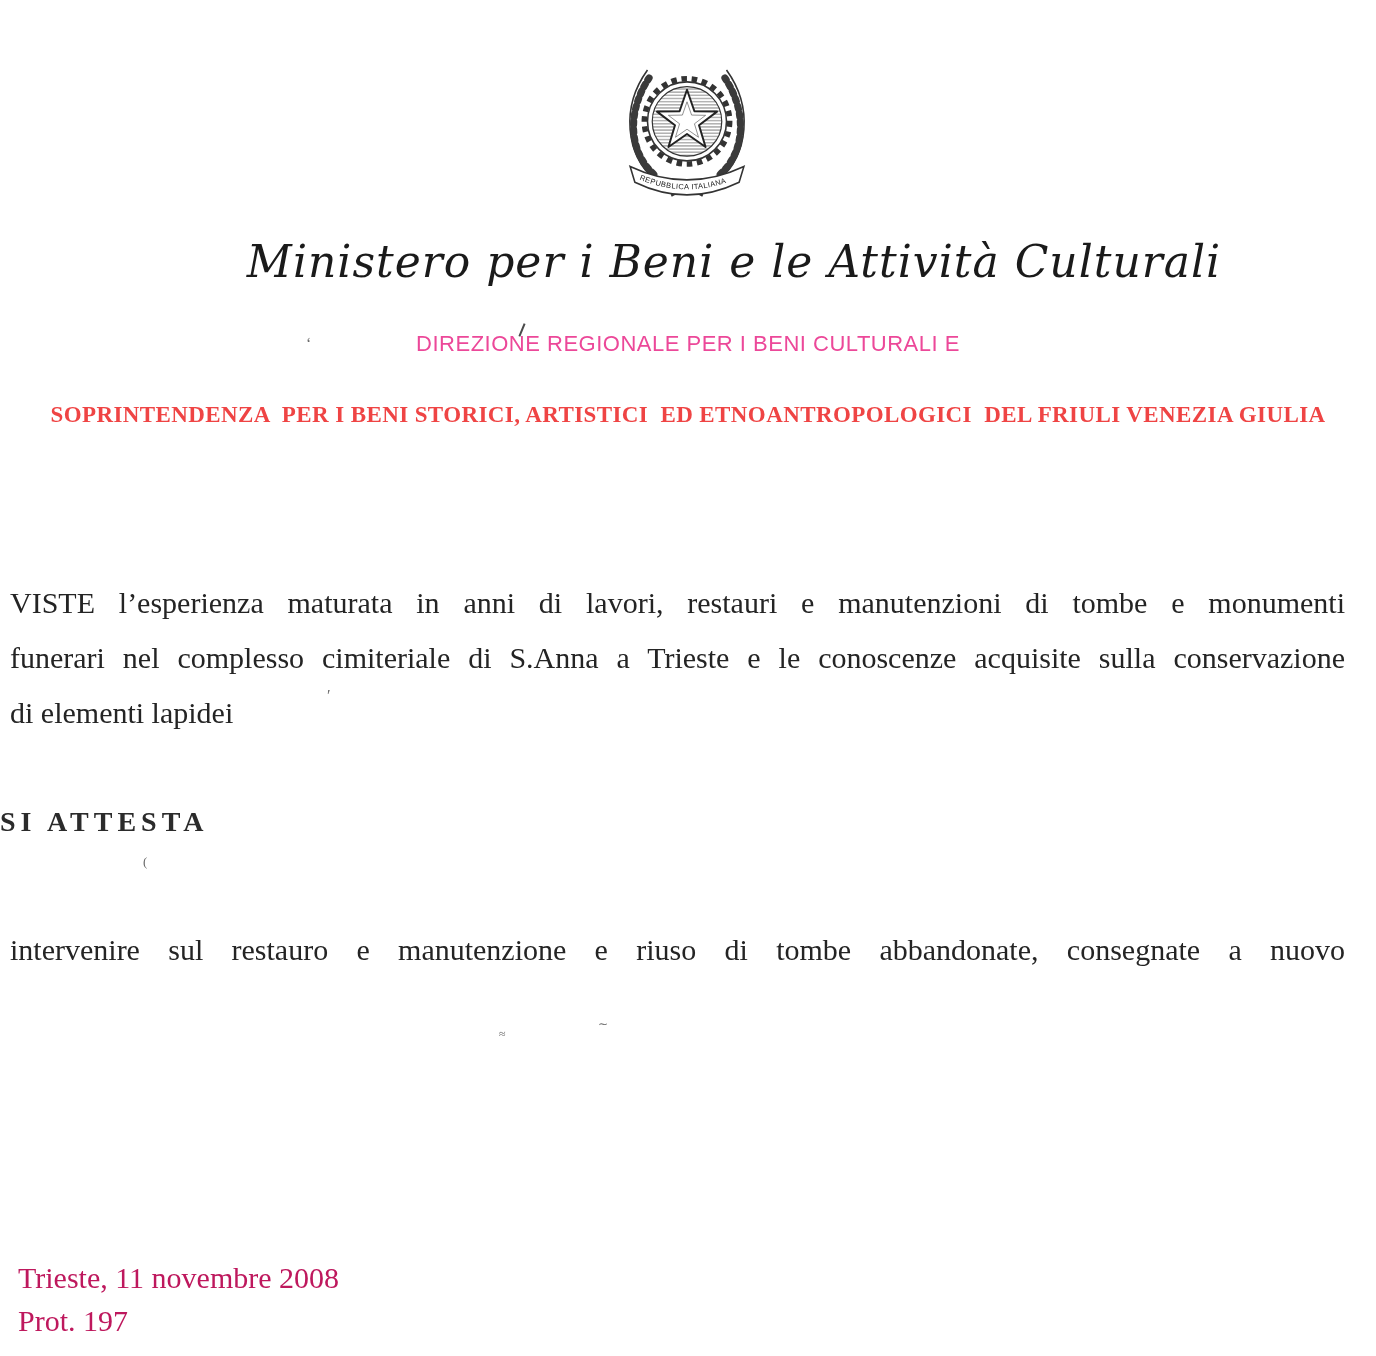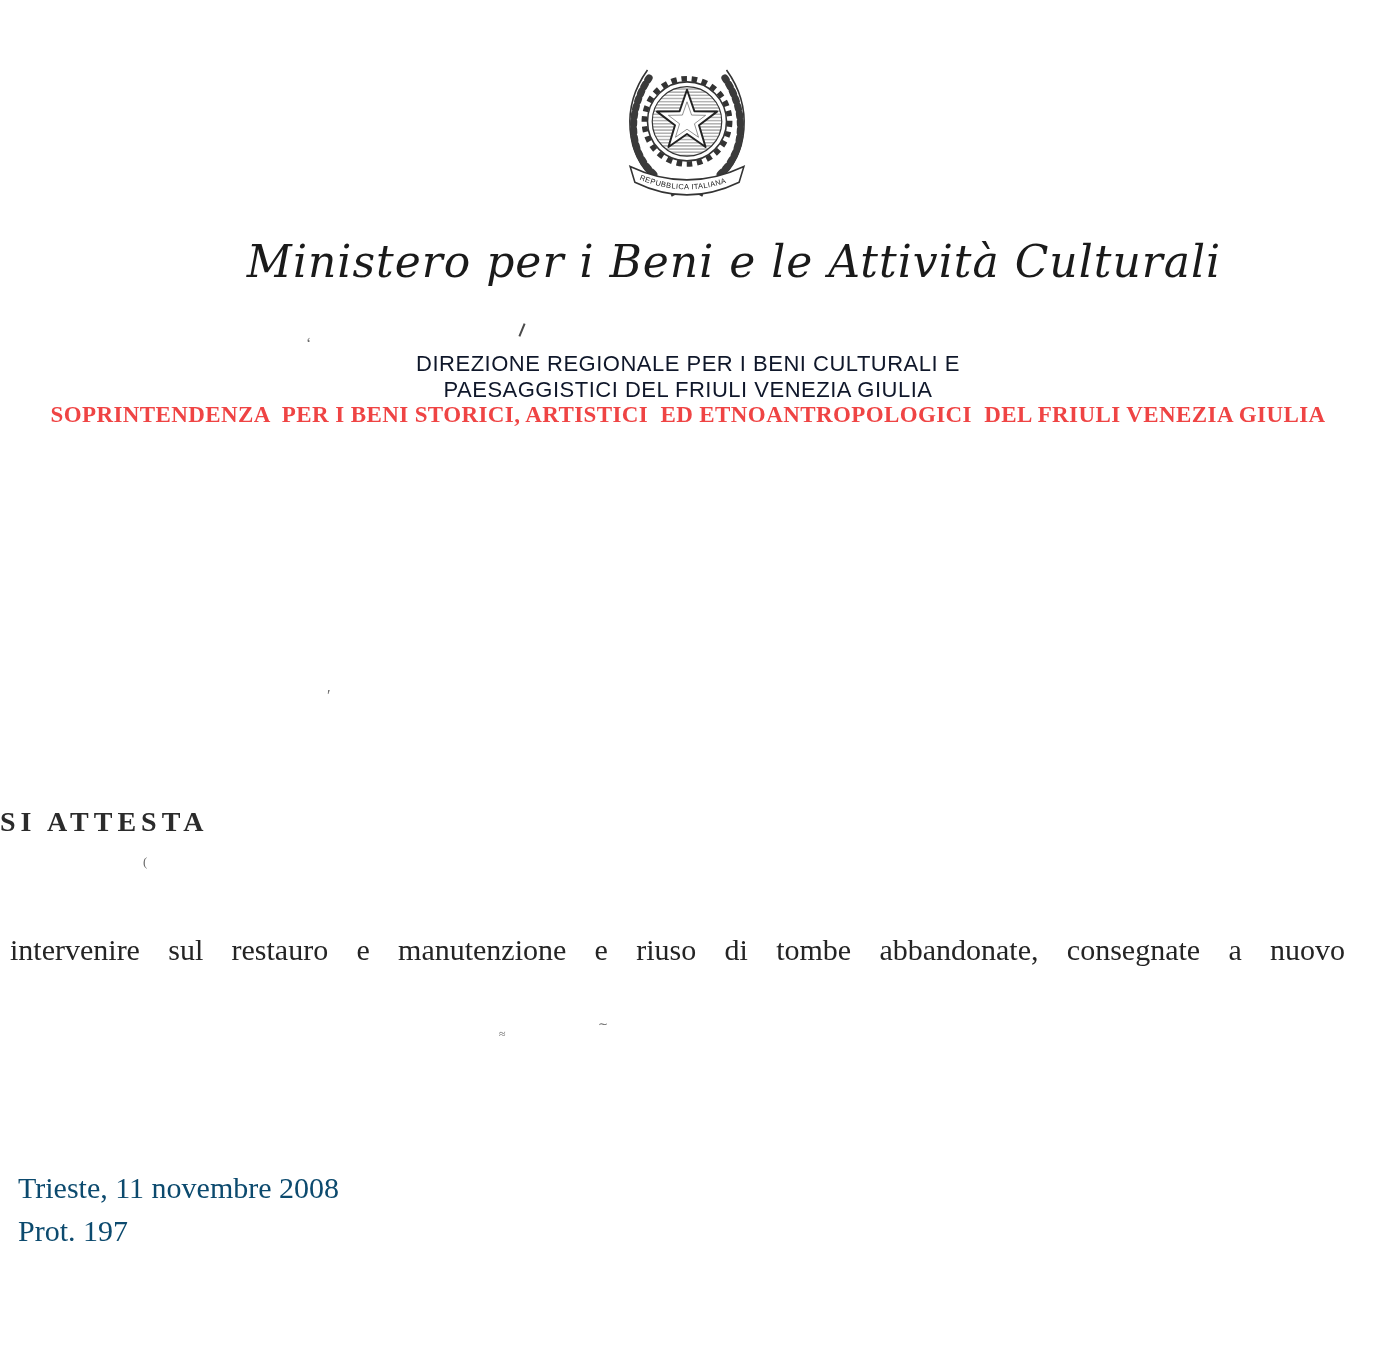--- a/index.html
+++ b/index.html
@@ -36,29 +36,29 @@
     font-family: "DejaVu Serif", serif;
     font-style: italic;
     font-size: 44px;
     letter-spacing: 1px;
     color: #1a1a1a;
     white-space: nowrap;
     margin-left: 30px;
   }
   .direction-lines {
     position: absolute;
-    top: 351px;
+    top: 331px;
     left: 0;
     width: 100%;
     text-align: center;
     font-family: "Liberation Sans", sans-serif;
     font-size: 22px;
     line-height: 26px;
     letter-spacing: 0.5px;
-    color: #0f172a;
+    color: #ec4899;
   }
   .soprintendenza {
     position: absolute;
     top: 402px;
     left: 0;
     width: 100%;
     text-align: center;
     font-family: "Liberation Serif", serif;
     font-weight: bold;
     font-size: 23px;
@@ -94,24 +94,24 @@
     font-weight: bold;
     font-size: 28px;
     letter-spacing: 5px;
     color: #2b2b2b;
   }
 
   
   .footer {
     position: absolute;
     left: 18px;
-    top: 1166px;
+    top: 1256px;
     font-size: 30px;
     line-height: 43px;
-    color: #0c4a6e;
+    color: #be185d;
   }
 
   
   .artifact {
     position: absolute;
     color: #6a6a6a;
     font-size: 16px;
     line-height: 1;
     pointer-events: none;
   }
@@ -157,25 +157,29 @@
       <text font-size="9.5" font-family="Liberation Sans, sans-serif" fill="#222" letter-spacing="0.5">
         <textPath href="#ribbonPath" startOffset="6">REPUBBLICA ITALIANA</textPath>
       </text>
     </svg>
   </div>
 
   <div class="ministry-title">Ministero per i Beni e le Attività Culturali</div>
 
   <div class="direction-lines">
     <div>DIREZIONE REGIONALE PER I BENI CULTURALI E</div>
-    <div>PAESAGGISTICI DEL FRIULI VENEZIA GIULIA</div>
   </div>
 
   <div class="soprintendenza">SOPRINTENDENZA  PER I BENI STORICI, ARTISTICI  ED ETNOANTROPOLOGICI  DEL FRIULI VENEZIA GIULIA</div>
 
+  <div class="paragraph paragraph-1">
+    <div class="para-line">VISTE l’esperienza maturata in anni di lavori, restauri e manutenzioni di tombe e monumenti</div>
+    <div class="para-line">funerari nel complesso cimiteriale di S.Anna a Trieste e le conoscenze acquisite sulla conservazione</div>
+    <div class="para-line last">di elementi lapidei</div>
+  </div>
 
   <div class="attestation">SI ATTESTA</div>
 
   <div class="paragraph paragraph-2">
     <div class="para-line">intervenire sul restauro e manutenzione e riuso di tombe abbandonate, consegnate a nuovo</div>
   </div>
 
   <div class="footer">
     <div>Trieste, 11 novembre 2008</div>
     <div>Prot. 197</div>

